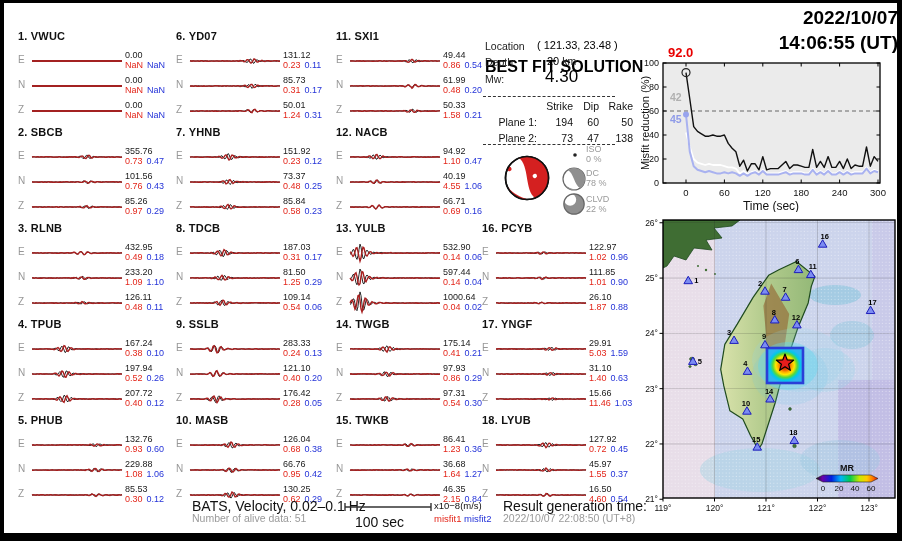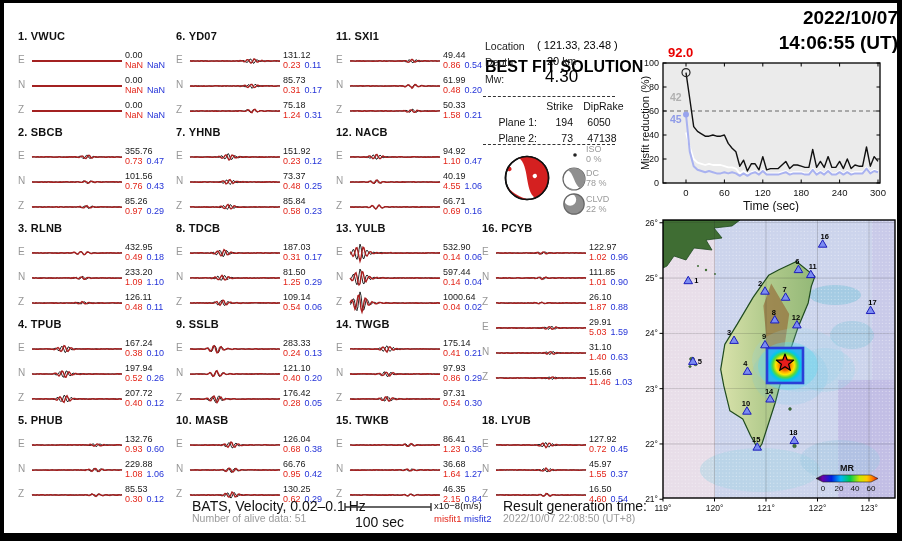--- a/index.html
+++ b/index.html
@@ -18,21 +18,21 @@
   .amp-val{color:#1a1a1a;}
   .m1{color:#e3261a;margin-right:4px;} .m2{color:#2433d8;}
   
   .bf-label{font-size:10.5px;color:#222;}
   .bf-strong{font-weight:normal;color:#000;}
   .bf-dash{border-top:1.2px dashed #333;width:132px;}
   .bf-tr{display:flex;font-size:10.5px;color:#111;}
   .bf-c0{width:52px;text-align:right;}
   .bf-c1{width:36px;text-align:right;}
   .bf-c2{width:26px;text-align:right;}
-  .bf-c3{width:34px;}
+  .bf-c3{width:34px;text-align:right;}
   .decomp-name{font-size:9px;color:#9a9a9a;line-height:10px;}
   
   .hdr{font-size:19px;font-weight:bold;color:#000;text-align:right;line-height:25px;}
   
   .foot-black{font-size:14px;color:#111;}
   .foot-gray{font-size:10.5px;color:#9a9a9a;text-align:center;}
   .small-red{color:#e3261a;} .small-blue{color:#2433d8;}
 </style>
 </head>
 <body>
@@ -259,21 +259,21 @@
           </div>
         </div>
         <div class="chan-row">
           <span class="chan-letter">Z</span>
           <svg class="trace-svg" viewBox="0 0 90 26">
             <path d="M0,13.9 L1,14.1 L2,14.3 L3,13.8 L4,14.2 L5,14.2 L6,13.8 L7,14.3 L8,14.1 L9,13.8 L10,14.0 L11,14.2 L12,13.7 L13,14.0 L14,13.9 L15,13.7 L16,13.9 L17,13.9 L18,14.1 L19,14.2 L20,14.3 L21,13.9 L22,14.1 L23,14.1 L24,13.9 L25,14.0 L26,14.1 L27,14.1 L28,13.9 L29,13.9 L30,14.1 L31,14.1 L32,14.2 L33,14.0 L34,13.7 L35,14.1 L36,14.2 L37,14.2 L38,13.9 L39,13.9 L40,13.9 L41,14.0 L42,13.8 L43,14.1 L44,13.9 L45,13.8 L46,13.9 L47,14.2 L48,13.7 L49,14.3 L50,13.9 L51,14.3 L52,14.1 L53,13.7 L54,13.7 L55,13.6 L56,13.9 L57,14.0 L58,14.8 L59,14.6 L60,14.3 L61,13.6 L62,12.8 L63,13.1 L64,13.4 L65,14.4 L66,14.6 L67,14.4 L68,14.3 L69,13.9 L70,14.0 L71,13.9 L72,13.9 L73,14.2 L74,14.1 L75,14.0 L76,14.2 L77,14.0 L78,14.0 L79,13.8 L80,13.9 L81,13.9 L82,14.0 L83,13.8 L84,14.0 L85,14.1 L86,13.8 L87,14.0 L88,13.9 L89,13.8 L90,13.9" fill="none" stroke="#c9c9c9" stroke-width="0.8" stroke-dasharray="2,2"></path>
             <path d="M0,14.0 L1,14.0 L2,13.9 L3,13.8 L4,14.1 L5,14.3 L6,14.1 L7,14.1 L8,14.3 L9,13.9 L10,14.0 L11,13.8 L12,14.2 L13,14.0 L14,14.2 L15,14.2 L16,13.8 L17,14.2 L18,14.2 L19,13.9 L20,13.8 L21,14.1 L22,13.9 L23,13.8 L24,14.1 L25,14.1 L26,13.7 L27,13.8 L28,14.0 L29,13.8 L30,14.2 L31,14.1 L32,13.9 L33,14.0 L34,13.9 L35,14.1 L36,13.8 L37,14.0 L38,13.8 L39,13.9 L40,14.2 L41,14.1 L42,14.1 L43,14.2 L44,14.0 L45,13.9 L46,13.7 L47,14.0 L48,13.7 L49,13.7 L50,13.7 L51,13.9 L52,13.9 L53,14.1 L54,14.2 L55,14.1 L56,13.3 L57,12.7 L58,12.8 L59,14.0 L60,15.1 L61,15.6 L62,14.7 L63,13.2 L64,12.2 L65,13.2 L66,14.0 L67,15.1 L68,14.8 L69,14.2 L70,13.7 L71,13.5 L72,13.5 L73,13.9 L74,14.4 L75,14.4 L76,13.8 L77,13.9 L78,13.6 L79,14.1 L80,14.0 L81,13.8 L82,14.2 L83,14.0 L84,13.9 L85,14.2 L86,14.1 L87,14.2 L88,14.0 L89,14.1 L90,14.0" fill="none" stroke="#111" stroke-width="0.9"></path>
             <path d="M0,14.3 L1,14.3 L2,14.2 L3,14.2 L4,14.1 L5,14.1 L6,13.9 L7,13.8 L8,14.2 L9,14.2 L10,14.0 L11,13.9 L12,13.8 L13,13.9 L14,13.9 L15,14.1 L16,14.3 L17,13.8 L18,14.0 L19,14.1 L20,14.2 L21,14.1 L22,13.7 L23,14.2 L24,14.2 L25,13.8 L26,14.2 L27,14.1 L28,14.2 L29,14.1 L30,14.1 L31,14.3 L32,13.8 L33,13.8 L34,14.1 L35,14.0 L36,14.2 L37,14.1 L38,14.0 L39,14.0 L40,13.8 L41,14.1 L42,14.1 L43,13.9 L44,14.2 L45,14.1 L46,13.8 L47,14.3 L48,14.3 L49,13.8 L50,13.7 L51,13.8 L52,14.1 L53,14.1 L54,14.4 L55,14.4 L56,14.1 L57,13.5 L58,12.8 L59,13.2 L60,14.3 L61,15.3 L62,15.6 L63,13.9 L64,12.7 L65,12.4 L66,13.5 L67,14.5 L68,14.6 L69,14.3 L70,13.8 L71,13.8 L72,13.9 L73,14.0 L74,14.2 L75,14.2 L76,14.2 L77,13.9 L78,13.7 L79,13.7 L80,13.8 L81,14.1 L82,13.9 L83,14.1 L84,14.1 L85,14.0 L86,13.7 L87,14.1 L88,14.2 L89,14.0 L90,13.8" fill="none" stroke="#a81f1f" stroke-width="1.4"></path>
           </svg>
           <div class="vals">
-            <div class="amp-val">75.18</div>
+            <div class="amp-val">50.01</div>
             <div><span class="m1">1.24</span><span class="m2">0.31</span></div>
           </div>
         </div>
       </div>
       <div class="station-block">
         <div class="station-title">7. YHNB</div>
         <div class="chan-row">
           <span class="chan-letter">E</span>
           <svg class="trace-svg" viewBox="0 0 90 26">
             <path d="M0,13.8 L1,14.1 L2,14.0 L3,14.1 L4,14.1 L5,13.9 L6,14.1 L7,14.0 L8,13.8 L9,13.8 L10,13.9 L11,14.2 L12,13.8 L13,13.9 L14,13.9 L15,14.1 L16,14.1 L17,14.1 L18,13.9 L19,14.0 L20,13.8 L21,14.2 L22,14.2 L23,13.7 L24,13.9 L25,13.9 L26,13.8 L27,14.0 L28,14.4 L29,14.5 L30,13.9 L31,14.0 L32,13.4 L33,13.0 L34,13.6 L35,14.6 L36,15.0 L37,15.4 L38,14.7 L39,13.4 L40,12.6 L41,12.6 L42,13.5 L43,14.6 L44,15.0 L45,14.5 L46,14.0 L47,13.8 L48,13.9 L49,13.6 L50,13.7 L51,14.2 L52,13.9 L53,14.3 L54,14.0 L55,14.1 L56,13.9 L57,14.0 L58,14.2 L59,14.3 L60,14.2 L61,14.3 L62,13.9 L63,14.2 L64,13.7 L65,13.9 L66,13.8 L67,14.0 L68,14.2 L69,13.9 L70,14.2 L71,14.2 L72,14.0 L73,14.2 L74,13.9 L75,13.9 L76,14.2 L77,13.9 L78,13.7 L79,14.1 L80,13.9 L81,13.7 L82,14.0 L83,13.9 L84,14.1 L85,14.2 L86,14.1 L87,13.9 L88,14.0 L89,14.0 L90,14.2" fill="none" stroke="#c9c9c9" stroke-width="0.8" stroke-dasharray="2,2"></path>
@@ -659,20 +659,21 @@
             <path d="M0,13.8 L1,13.8 L2,13.8 L3,14.3 L4,14.0 L5,13.9 L6,13.9 L7,14.0 L8,14.2 L9,14.3 L10,14.2 L11,14.0 L12,14.0 L13,13.8 L14,13.9 L15,13.9 L16,14.0 L17,14.2 L18,14.1 L19,13.9 L20,14.1 L21,14.0 L22,14.1 L23,14.1 L24,14.2 L25,13.9 L26,13.8 L27,14.2 L28,14.1 L29,13.8 L30,14.2 L31,14.2 L32,14.1 L33,14.1 L34,13.9 L35,14.0 L36,14.0 L37,14.2 L38,14.0 L39,13.8 L40,13.9 L41,14.1 L42,14.4 L43,14.4 L44,13.8 L45,13.5 L46,13.0 L47,14.0 L48,14.6 L49,14.8 L50,14.4 L51,13.8 L52,13.8 L53,14.0 L54,13.7 L55,14.3 L56,14.1 L57,14.0 L58,14.2 L59,13.8 L60,14.0 L61,14.1 L62,14.3 L63,13.8 L64,13.8 L65,14.2 L66,14.2 L67,14.2 L68,14.2 L69,14.0 L70,14.2 L71,13.9 L72,14.3 L73,14.0 L74,14.1 L75,14.0 L76,13.9 L77,14.2 L78,13.8 L79,14.2 L80,14.1 L81,14.0 L82,14.0 L83,13.9 L84,14.1 L85,13.8 L86,14.3 L87,14.0 L88,13.9 L89,14.0 L90,13.9" fill="none" stroke="#111" stroke-width="0.9"></path>
             <path d="M0,13.8 L1,13.9 L2,14.0 L3,14.2 L4,14.2 L5,13.7 L6,13.9 L7,14.1 L8,13.7 L9,14.1 L10,13.9 L11,14.2 L12,14.2 L13,14.2 L14,14.1 L15,13.9 L16,14.1 L17,14.3 L18,13.8 L19,14.2 L20,14.1 L21,14.3 L22,13.8 L23,14.1 L24,13.9 L25,14.2 L26,13.9 L27,14.2 L28,14.2 L29,14.2 L30,14.1 L31,14.0 L32,13.7 L33,14.0 L34,14.2 L35,13.9 L36,14.2 L37,14.3 L38,13.6 L39,13.8 L40,13.8 L41,14.1 L42,14.6 L43,14.7 L44,13.9 L45,13.9 L46,13.3 L47,13.8 L48,14.1 L49,14.4 L50,14.4 L51,14.3 L52,13.8 L53,13.7 L54,13.8 L55,13.8 L56,14.3 L57,13.8 L58,14.3 L59,13.9 L60,14.1 L61,14.2 L62,14.2 L63,14.1 L64,14.3 L65,14.2 L66,14.0 L67,13.8 L68,14.1 L69,13.9 L70,13.8 L71,13.8 L72,13.9 L73,14.0 L74,13.9 L75,14.2 L76,14.3 L77,13.7 L78,14.2 L79,13.7 L80,14.2 L81,14.2 L82,14.2 L83,13.9 L84,13.8 L85,14.1 L86,14.0 L87,13.9 L88,14.2 L89,14.2 L90,13.8" fill="none" stroke="#a81f1f" stroke-width="1.4"></path>
           </svg>
           <div class="vals">
             <div class="amp-val">26.10</div>
             <div><span class="m1">1.87</span><span class="m2">0.88</span></div>
           </div>
         </div>
       </div>
       <div class="station-block">
+        <div class="station-title">17. YNGF</div>
         <div class="chan-row">
           <span class="chan-letter">E</span>
           <svg class="trace-svg" viewBox="0 0 90 26">
             <path d="M0,13.9 L1,13.8 L2,14.1 L3,13.8 L4,14.2 L5,13.8 L6,13.9 L7,13.8 L8,14.2 L9,13.8 L10,14.1 L11,14.2 L12,14.2 L13,14.0 L14,13.9 L15,13.9 L16,13.8 L17,13.8 L18,14.1 L19,14.3 L20,14.0 L21,14.0 L22,13.9 L23,13.8 L24,13.7 L25,13.8 L26,14.2 L27,14.2 L28,13.8 L29,13.8 L30,13.9 L31,13.8 L32,14.2 L33,14.1 L34,13.9 L35,14.2 L36,14.1 L37,13.8 L38,13.9 L39,13.8 L40,14.1 L41,13.8 L42,13.8 L43,13.9 L44,13.9 L45,13.8 L46,14.2 L47,14.3 L48,14.2 L49,14.3 L50,13.7 L51,13.2 L52,13.4 L53,13.8 L54,14.2 L55,14.8 L56,14.6 L57,14.3 L58,13.9 L59,13.4 L60,13.4 L61,13.8 L62,13.8 L63,14.1 L64,14.0 L65,14.3 L66,14.2 L67,14.0 L68,13.9 L69,13.8 L70,13.8 L71,14.1 L72,14.1 L73,14.1 L74,14.1 L75,13.8 L76,14.0 L77,14.1 L78,14.1 L79,13.8 L80,13.8 L81,13.9 L82,13.8 L83,13.9 L84,13.8 L85,14.1 L86,14.3 L87,14.2 L88,14.2 L89,14.2 L90,14.1" fill="none" stroke="#c9c9c9" stroke-width="0.8" stroke-dasharray="2,2"></path>
             <path d="M0,14.1 L1,14.0 L2,14.2 L3,13.8 L4,14.2 L5,14.3 L6,14.2 L7,13.8 L8,13.9 L9,13.9 L10,13.8 L11,14.0 L12,14.0 L13,13.7 L14,13.8 L15,13.8 L16,13.8 L17,14.0 L18,14.0 L19,13.8 L20,13.8 L21,13.8 L22,13.9 L23,14.2 L24,14.1 L25,13.9 L26,14.3 L27,13.9 L28,14.1 L29,13.9 L30,14.3 L31,14.2 L32,14.3 L33,14.2 L34,13.9 L35,14.3 L36,13.9 L37,14.1 L38,14.1 L39,13.8 L40,14.2 L41,13.8 L42,13.7 L43,13.8 L44,14.0 L45,14.3 L46,14.3 L47,13.9 L48,13.4 L49,13.2 L50,13.7 L51,14.4 L52,15.4 L53,14.8 L54,14.0 L55,12.9 L56,12.4 L57,13.3 L58,14.5 L59,15.1 L60,14.6 L61,13.8 L62,13.6 L63,13.5 L64,13.8 L65,14.1 L66,14.3 L67,14.2 L68,13.9 L69,14.1 L70,13.8 L71,13.7 L72,14.1 L73,14.0 L74,14.0 L75,13.8 L76,13.9 L77,13.7 L78,13.8 L79,14.3 L80,14.0 L81,13.9 L82,14.1 L83,13.8 L84,13.8 L85,14.0 L86,14.1 L87,14.1 L88,13.9 L89,13.7 L90,14.0" fill="none" stroke="#111" stroke-width="0.9"></path>
             <path d="M0,14.0 L1,14.0 L2,13.8 L3,13.8 L4,13.7 L5,13.7 L6,13.9 L7,14.2 L8,13.7 L9,14.1 L10,14.0 L11,14.0 L12,14.2 L13,13.8 L14,14.2 L15,13.9 L16,13.8 L17,14.0 L18,13.8 L19,14.0 L20,14.3 L21,14.2 L22,14.1 L23,13.7 L24,14.1 L25,13.7 L26,14.2 L27,13.8 L28,13.9 L29,14.1 L30,14.1 L31,13.9 L32,14.0 L33,14.0 L34,13.8 L35,14.2 L36,14.3 L37,13.8 L38,13.9 L39,13.9 L40,14.1 L41,14.0 L42,14.2 L43,14.3 L44,14.2 L45,13.7 L46,13.6 L47,13.5 L48,13.9 L49,14.8 L50,15.0 L51,14.2 L52,13.5 L53,12.7 L54,12.9 L55,14.2 L56,15.2 L57,15.0 L58,14.4 L59,13.7 L60,12.9 L61,13.3 L62,13.9 L63,14.3 L64,14.2 L65,14.2 L66,13.7 L67,13.8 L68,13.7 L69,13.8 L70,14.0 L71,14.3 L72,14.1 L73,13.8 L74,13.9 L75,14.2 L76,13.8 L77,14.0 L78,14.0 L79,13.9 L80,13.7 L81,13.8 L82,14.2 L83,13.9 L84,13.9 L85,14.0 L86,13.9 L87,14.2 L88,13.7 L89,14.0 L90,13.8" fill="none" stroke="#a81f1f" stroke-width="1.4"></path>
           </svg>
           <div class="vals">
             <div class="amp-val">29.91</div>
             <div><span class="m1">5.03</span><span class="m2">1.59</span></div>

